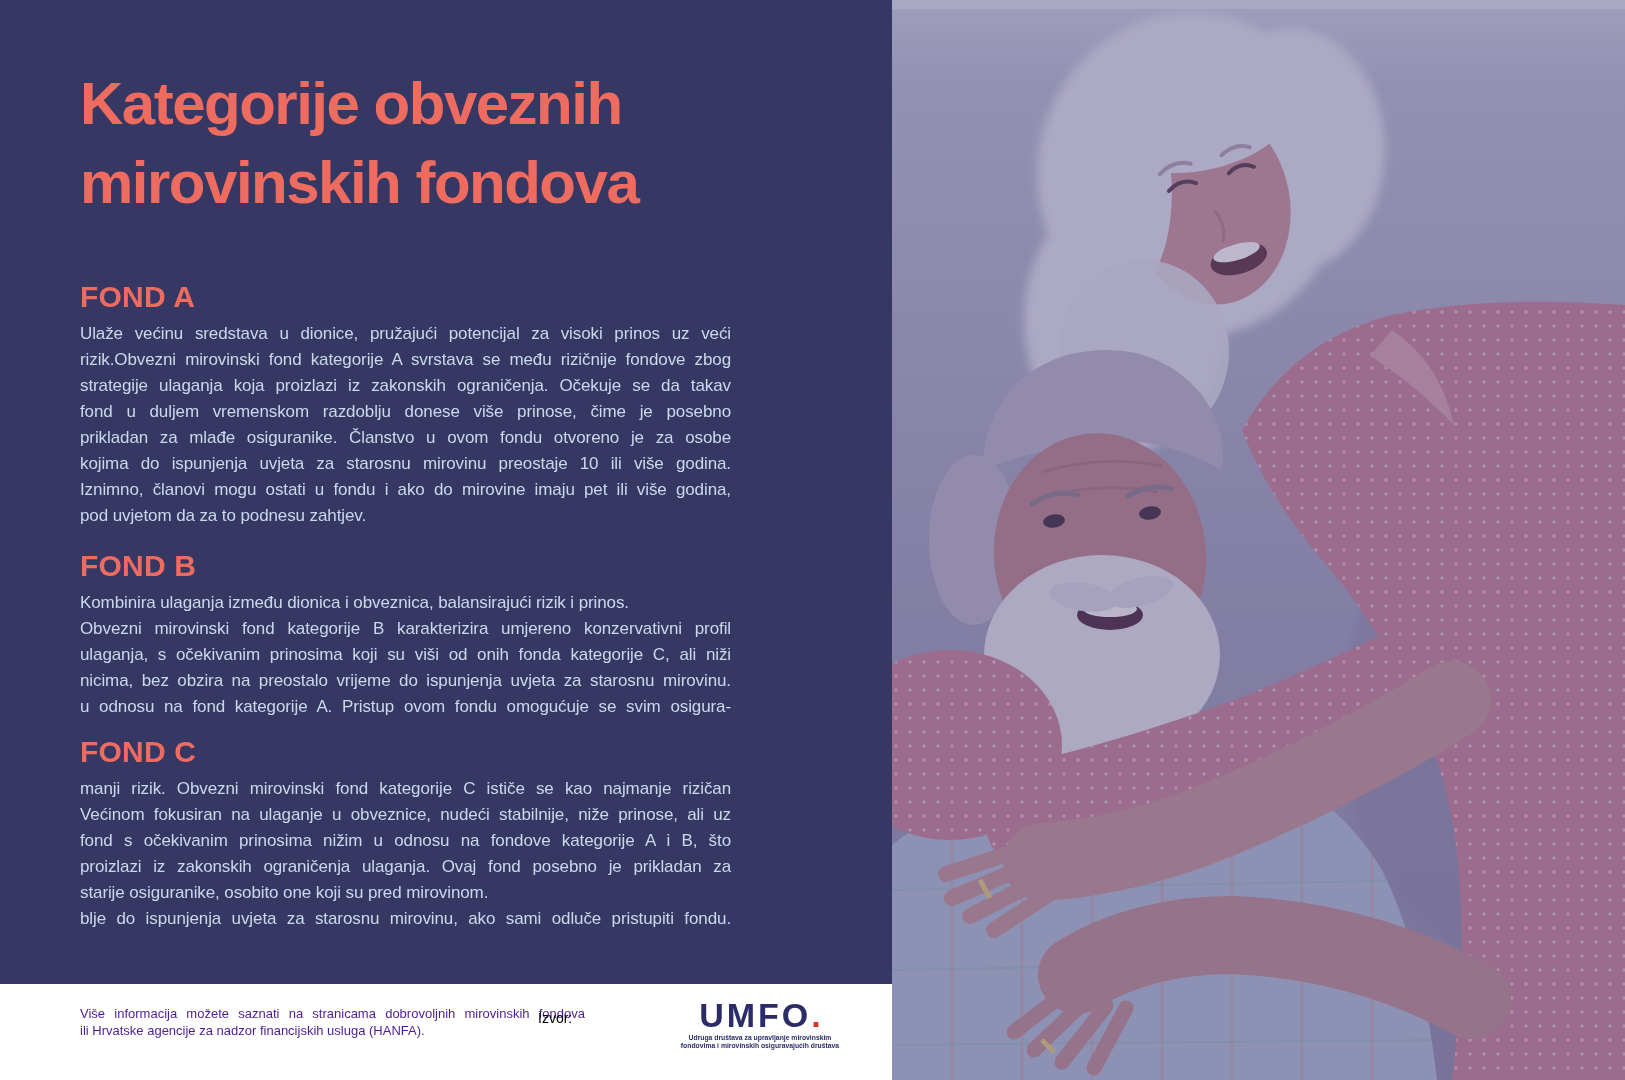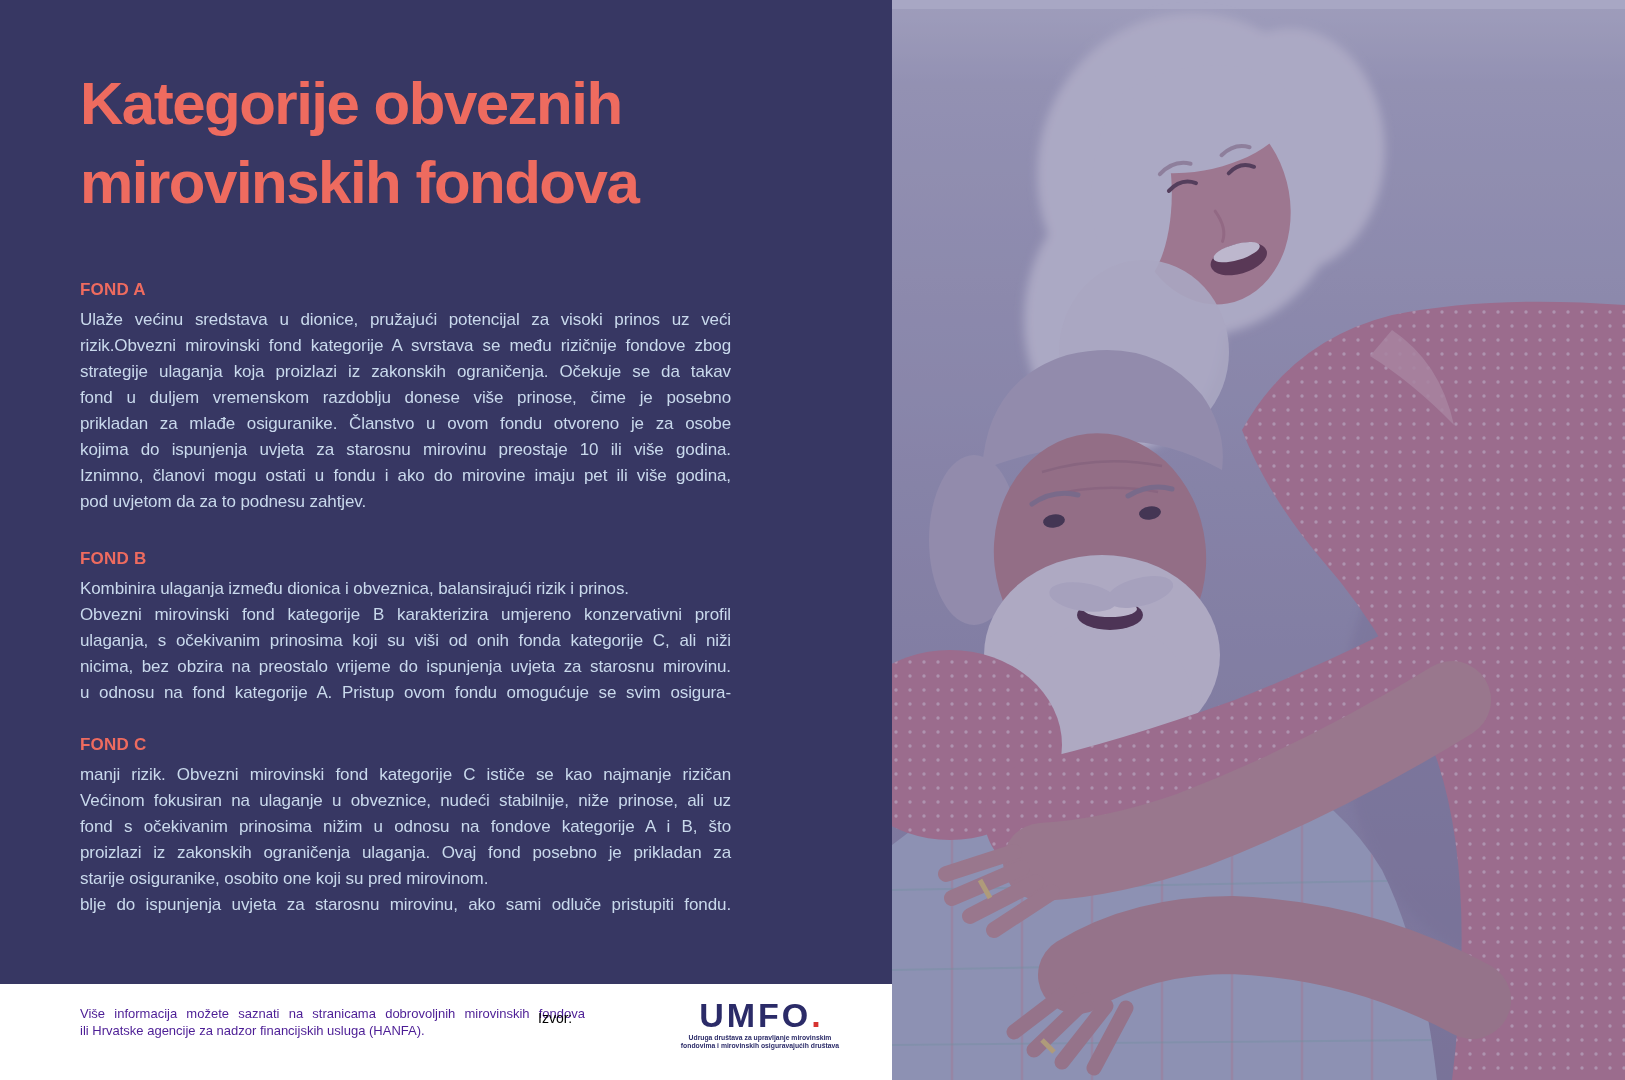--- a/index.html
+++ b/index.html
@@ -4,21 +4,21 @@
 <style>
   html,body{margin:0;padding:0;background:#222;}
   .canvas{position:relative;width:1625px;height:1080px;overflow:hidden;
           font-family:"Liberation Sans",sans-serif;background:#373763;text-decoration:underline;}
   
   .left-panel{position:absolute;left:0;top:0;width:892px;height:1080px;background:#373763;}
   .page-title{position:absolute;left:80px;top:64px;margin:0;
               color:#ee6b5f;font-size:60px;line-height:79px;font-weight:bold;letter-spacing:-1.5px;}
   .section{position:absolute;left:80px;width:651px;}
   .sec-a{top:280px;} .sec-b{top:549px;} .sec-c{top:735px;}
-  .sec-head{color:#ee6b5f;font-size:17px;font-weight:bold;letter-spacing:.2px;margin:0 0 7px 0;}
+  .sec-head{color:#ee6b5f;font-size:30px;font-weight:bold;letter-spacing:.2px;margin:0 0 7px 0;}
   .bline{color:#c9d9ec;font-size:17px;line-height:26px;letter-spacing:-0.1px;
          width:651px;white-space:normal;}
   .bline.j{text-align:justify;text-align-last:justify;}
   
   .footer-bar{position:absolute;left:0;top:984px;width:892px;height:96px;background:#ffffff;}
   .footer-info{position:absolute;left:80px;top:21px;width:505px;
                color:#4c1d95;font-size:13px;line-height:17px;}
   .f-line.j{text-align:justify;text-align-last:justify;}
   .source-label{position:absolute;left:538px;top:26px;color:#000000;font-size:14px;}
   .logo{position:absolute;left:675px;top:14px;width:170px;text-align:center;}

